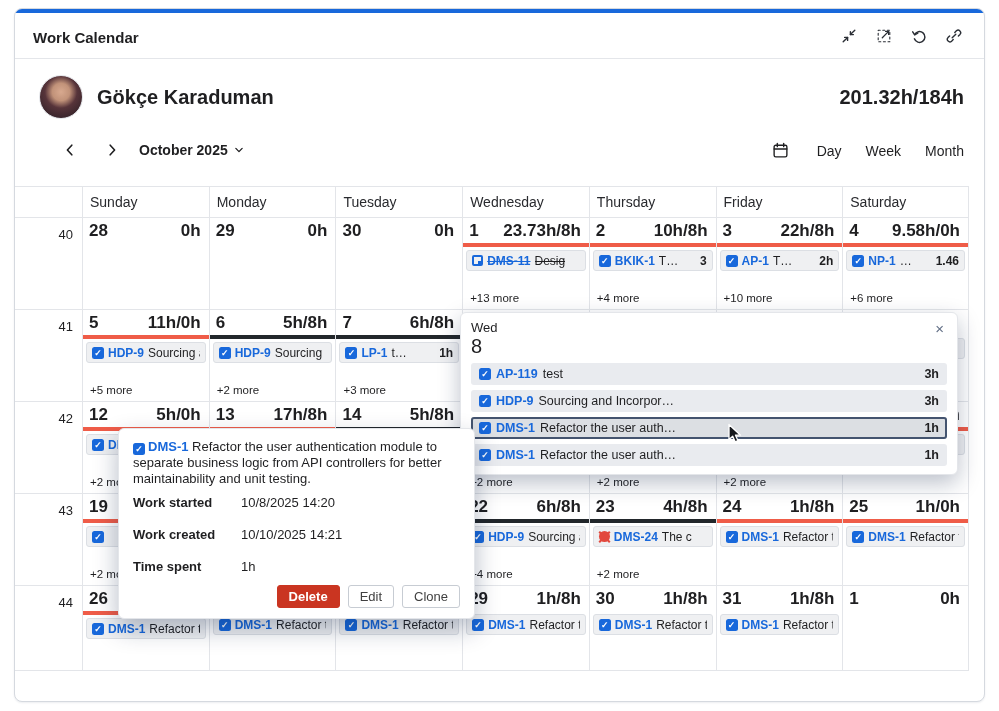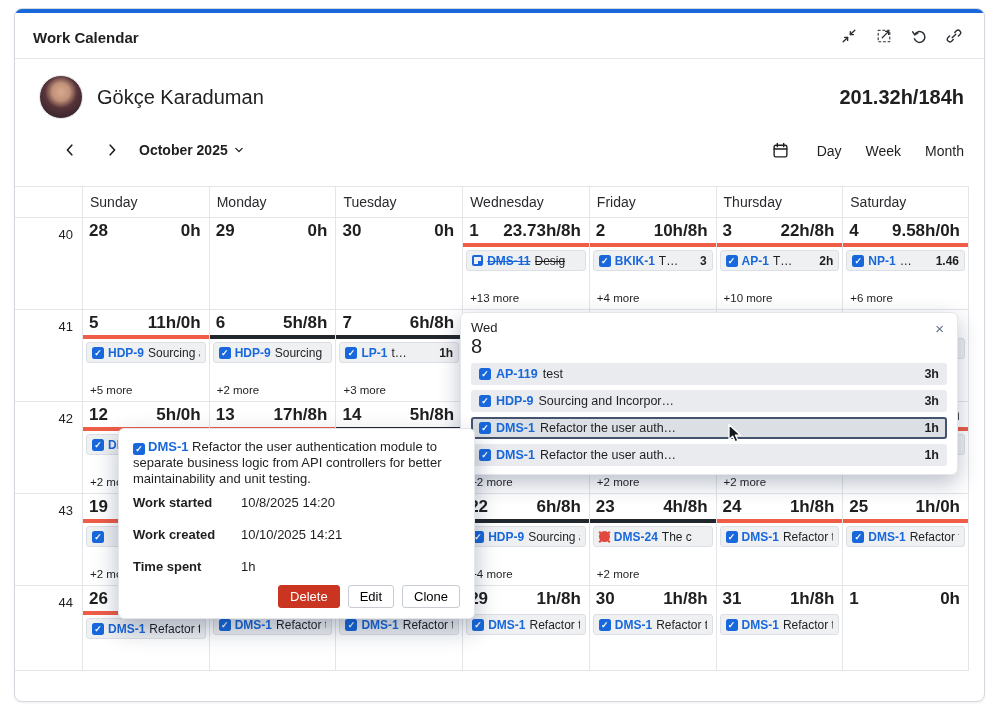--- a/index.html
+++ b/index.html
@@ -5,21 +5,21 @@
   html,body{margin:0;padding:0;width:999px;height:711px;background:#fff;font-family:"Liberation Sans",sans-serif;color:#1F1F21;overflow:hidden}
   .page{position:relative;width:999px;height:711px}
   .card{position:absolute;left:14px;top:8px;width:969px;height:692px;background:#fff;border:1px solid #D5D9DF;border-radius:8px;box-shadow:0 1px 2px rgba(9,30,66,.08);overflow:hidden}
   .accent{height:4px;background:#1868DB}
   .titlebar{display:flex;align-items:flex-end;justify-content:space-between;padding:13px 20px 12px 18px;border-bottom:1px solid #E4E6EA}
   .title{font-size:15px;font-weight:700}
   .winicons{display:flex;gap:15px;align-items:center}
   .iconbtn{width:20px;height:20px;display:flex;align-items:center;justify-content:center;cursor:pointer}
   .userrow{display:flex;align-items:center;padding:16px 20px 4px 24px}
   .avatar{width:42px;height:42px;border-radius:50%;background:radial-gradient(circle at 50% 38%,#d8a98f 0%,#c19279 26%,#57343a 48%,#241b22 100%);border:1px solid #e3e5e9}
-  .username{margin-left:14px;font-size:20px;font-weight:400}
+  .username{margin-left:14px;font-size:20px;font-weight:700}
   .total{margin-left:auto;font-size:20px;font-weight:700}
   .navrow{display:flex;align-items:center;padding:14px 20px 0 46px;height:26px}
   .chev{width:18px;height:18px;display:flex;align-items:center;justify-content:center;cursor:pointer}
   .chev + .chev{margin-left:24px}
   .monthlabel{margin-left:18px;font-size:14px;font-weight:600;display:flex;align-items:center;gap:5px;cursor:pointer}
   .viewgroup{margin-left:auto;display:flex;align-items:flex-end;gap:24px;font-size:14px}
   .viewbtn{cursor:pointer}
   .calicon{display:flex;align-items:center;margin-right:4px;cursor:pointer}
   
   .grid{position:absolute;left:0;top:177px;width:954px;display:grid;grid-template-columns:67px repeat(7,1fr);border-top:1px solid #E3E5E9}
@@ -51,22 +51,22 @@
   .dp-close{position:absolute;top:9px;right:13px;font-size:15px;color:#626F86;cursor:pointer;line-height:14px}
   .dp-rows{margin-top:6px;display:flex;flex-direction:column;gap:5px}
   .dp-row{display:flex;align-items:center;gap:5px;height:22px;background:#E9EBEF;border-radius:3px;padding:0 8px;font-size:12.5px;cursor:pointer;box-sizing:border-box;overflow:hidden}
   .dp-row.active{background:#DCDFE3;box-shadow:inset 0 0 0 2px #44546F}
   
   .detail{position:absolute;left:118px;top:428px;width:357px;box-sizing:border-box;background:#fff;border:1px solid #E4E6EA;border-radius:6px;box-shadow:0 10px 24px rgba(9,30,66,.3);padding:10px 14px 10px 14px;z-index:7;font-size:13px;line-height:16px}
   .dsum .cb{display:inline-block;vertical-align:-1px;margin-right:3px}
   .fields{margin-top:8px;display:grid;grid-template-columns:108px 1fr;row-gap:16px}
   .fl{font-weight:700}
   .btns{margin-top:10px;display:flex;justify-content:flex-end;gap:8px}
-  .btn{font-size:13px;padding:3px 11px;border-radius:3px;border:1px solid #C7CCD3;background:#fff;cursor:pointer;font-family:inherit;color:#000000}
-  .btn.danger{background:#CA3521;border-color:#CA3521;color:#fff;font-weight:400}
+  .btn{font-size:13px;padding:3px 11px;border-radius:3px;border:1px solid #C7CCD3;background:#fff;cursor:pointer;font-family:inherit;color:#404040}
+  .btn.danger{background:#CA3521;border-color:#CA3521;color:#fff;font-weight:700}
   .cursor{position:absolute;left:724px;top:422px;z-index:10;pointer-events:none}
   svg.ic{display:block}
 </style>
 </head>
 <body>
 
 <div class="page">
 <div class="card">
   <div class="accent"></div>
 
@@ -152,22 +152,22 @@
     </div>
   </div>
 
   <div class="grid">
 
     <div class="wn r0"></div>
     <div class="gc r0 dayname">Sunday</div>
     <div class="gc r0 dayname">Monday</div>
     <div class="gc r0 dayname">Tuesday</div>
     <div class="gc r0 dayname">Wednesday</div>
+    <div class="gc r0 dayname">Thursday</div>
     <div class="gc r0 dayname">Friday</div>
-    <div class="gc r0 dayname">Thursday</div>
     <div class="gc r0 dayname lc">Saturday</div>
 
     <div class="wn r1">40</div>
     <div class="gc r1">
           <div class="ch">
             <span class="dn">28</span>
             <span>0h</span>
           </div>
         </div>
     <div class="gc r1">

